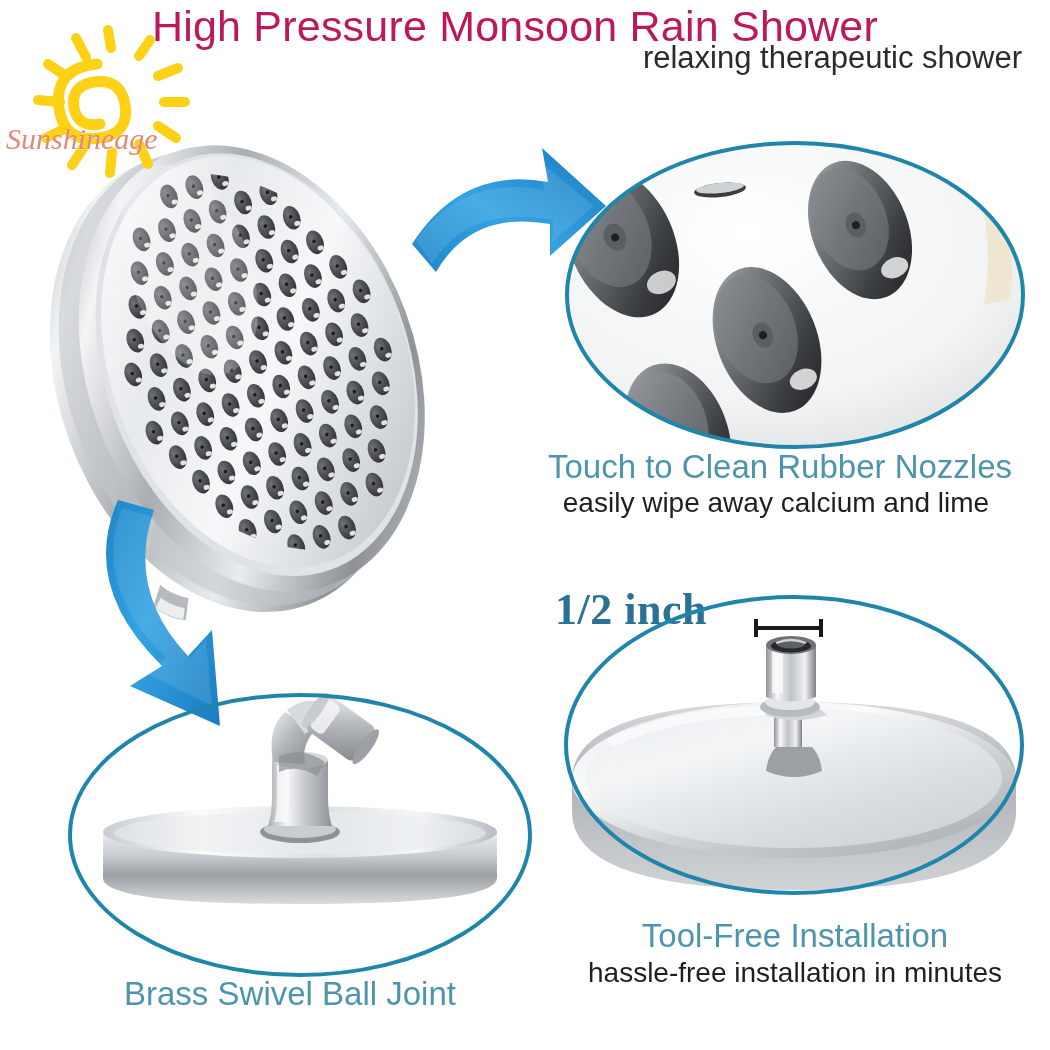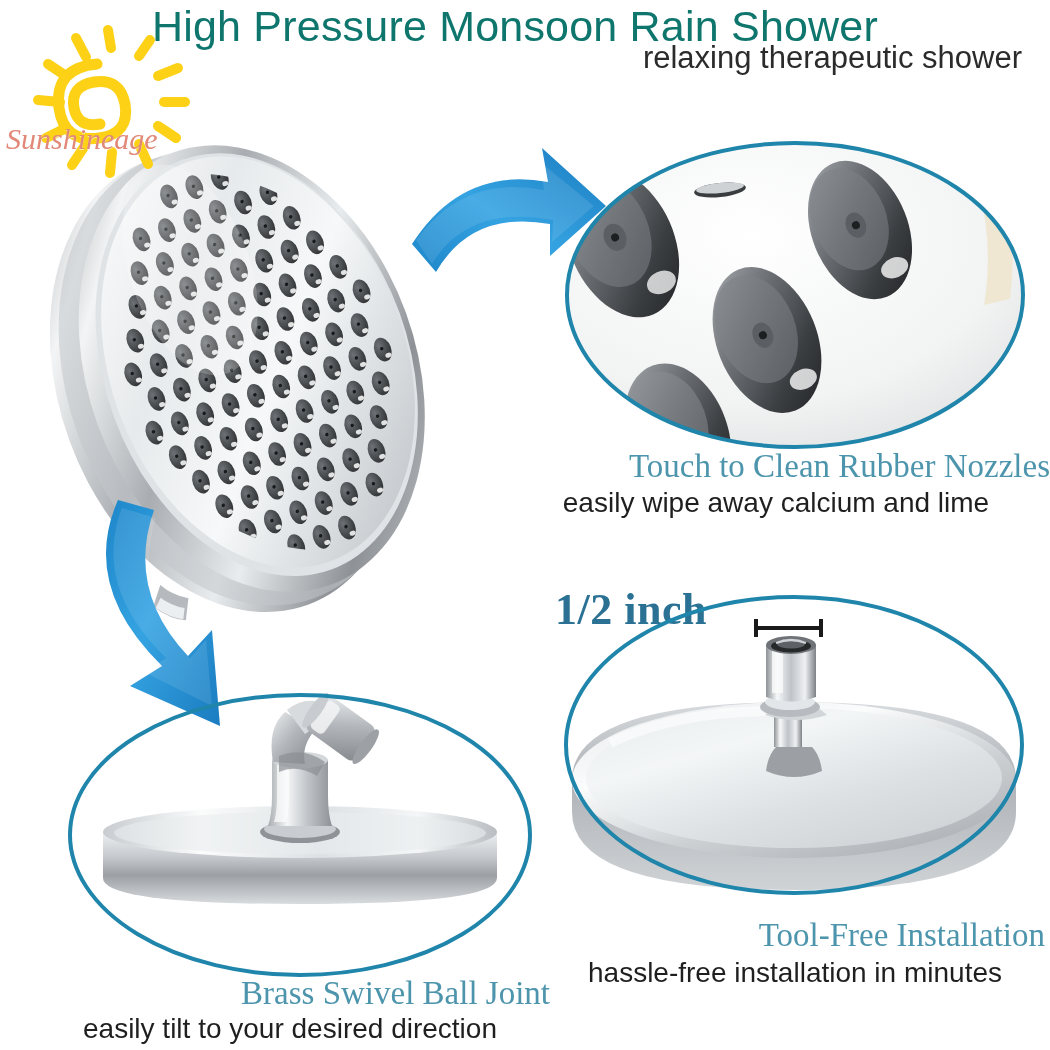--- a/index.html
+++ b/index.html
@@ -7,43 +7,43 @@
   #canvas{
     position:relative;width:1050px;height:1050px;
     background:#ffffff;overflow:hidden;
   }
   .abs{position:absolute;}
 
   
   #title{
     left:0;top:2px;width:1030px;text-align:center;
     font-size:43px;font-weight:400;letter-spacing:.2px;
-    color:#0f766e;white-space:nowrap;
+    color:#be185d;white-space:nowrap;
     font-family:"Liberation Sans",sans-serif;
   }
   #subtitle{
     left:0;top:40px;width:1022px;text-align:right;
     font-size:31px;font-weight:400;color:#2b2b2b;
     font-family:"Liberation Sans",sans-serif;
   }
 
   
   #logo{left:8px;top:28px;width:215px;height:150px;}
   #brand{
     left:6px;top:122px;font-size:30px;color:#e18878;
     font-style:italic;font-weight:400;
     font-family:Liberation Serif, serif;
     text-shadow:0 1px 0 rgba(255,255,255,.6);
   }
 
   
   .cap-head{
-    text-align:right;color:#4d95ac;font-weight:400;
+    text-align:center;color:#4d95ac;font-weight:400;
     font-size:33px;white-space:nowrap;
-    font-family:Liberation Serif, serif;
+    font-family:Liberation Sans, sans-serif;
   }
   .cap-sub{
     text-align:center;color:#1f1f1f;font-weight:400;
     font-size:28px;line-height:1.12;
     font-family:"Liberation Sans",sans-serif;
   }
 
   #nozzle-cap-head{left:510px;top:448px;width:540px;}
   #nozzle-cap-sub{left:508px;top:487px;width:536px;}
 
@@ -561,21 +561,20 @@
       <rect x="252" y="20" width="16" height="34" rx="5" fill="#f3f5f6" opacity=".85"></rect>
       <ellipse cx="310" cy="37" rx="6" ry="21" fill="#9da1a5"></ellipse>
       <ellipse cx="248" cy="37" rx="6" ry="21" fill="#c8ccd0"></ellipse>
     </g>
     <path d="M224 66 q24 -10 46 6 l-8 14 q-20 -12 -38 -4 z" fill="#8c9094" opacity=".7"></path>
 
     <ellipse class="ellipse-outline" cx="245" cy="145" rx="230" ry="140"></ellipse>
   </svg>
 
   <div class="abs cap-head" id="joint-cap-head">Brass Swivel Ball Joint</div>
-  <div class="abs cap-sub" id="joint-cap-sub">easily tilt to your desired direction</div>
 
   <div class="abs" id="halfinch">1/2 inch</div>
 
   <svg class="abs" style="left:550px;top:575px;" width="490" height="335" viewBox="0 0 490 335">
     <defs>
       <linearGradient id="pTop" x1="0.1" y1="0" x2="0.9" y2="1">
         <stop offset="0" stop-color="#e7eaec"></stop>
         <stop offset=".3" stop-color="#fbfcfc"></stop>
         <stop offset=".62" stop-color="#cdd1d4"></stop>
         <stop offset="1" stop-color="#a8acb0"></stop>

